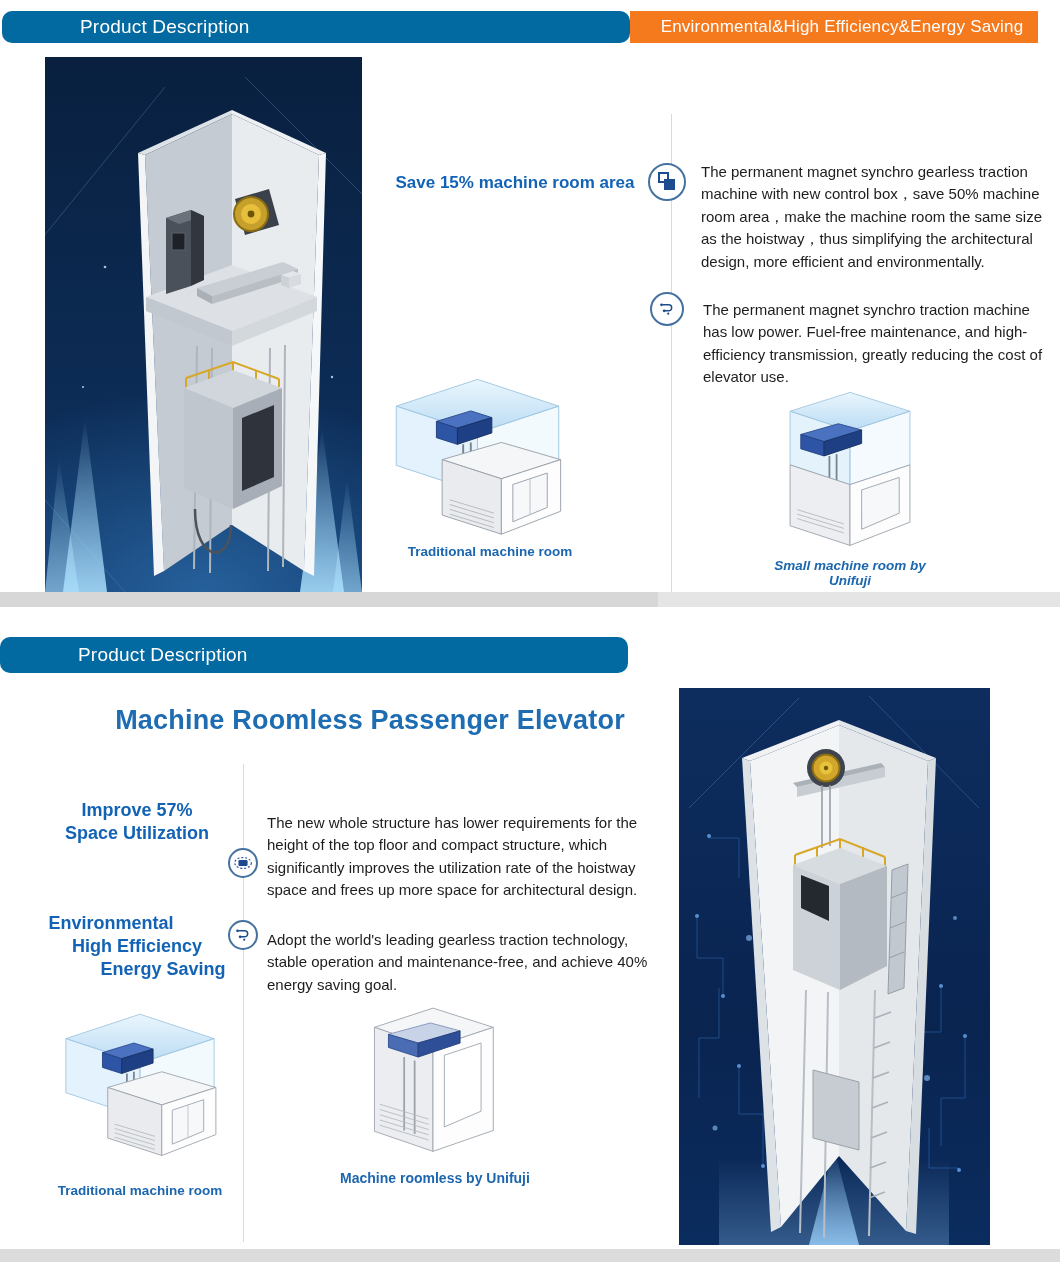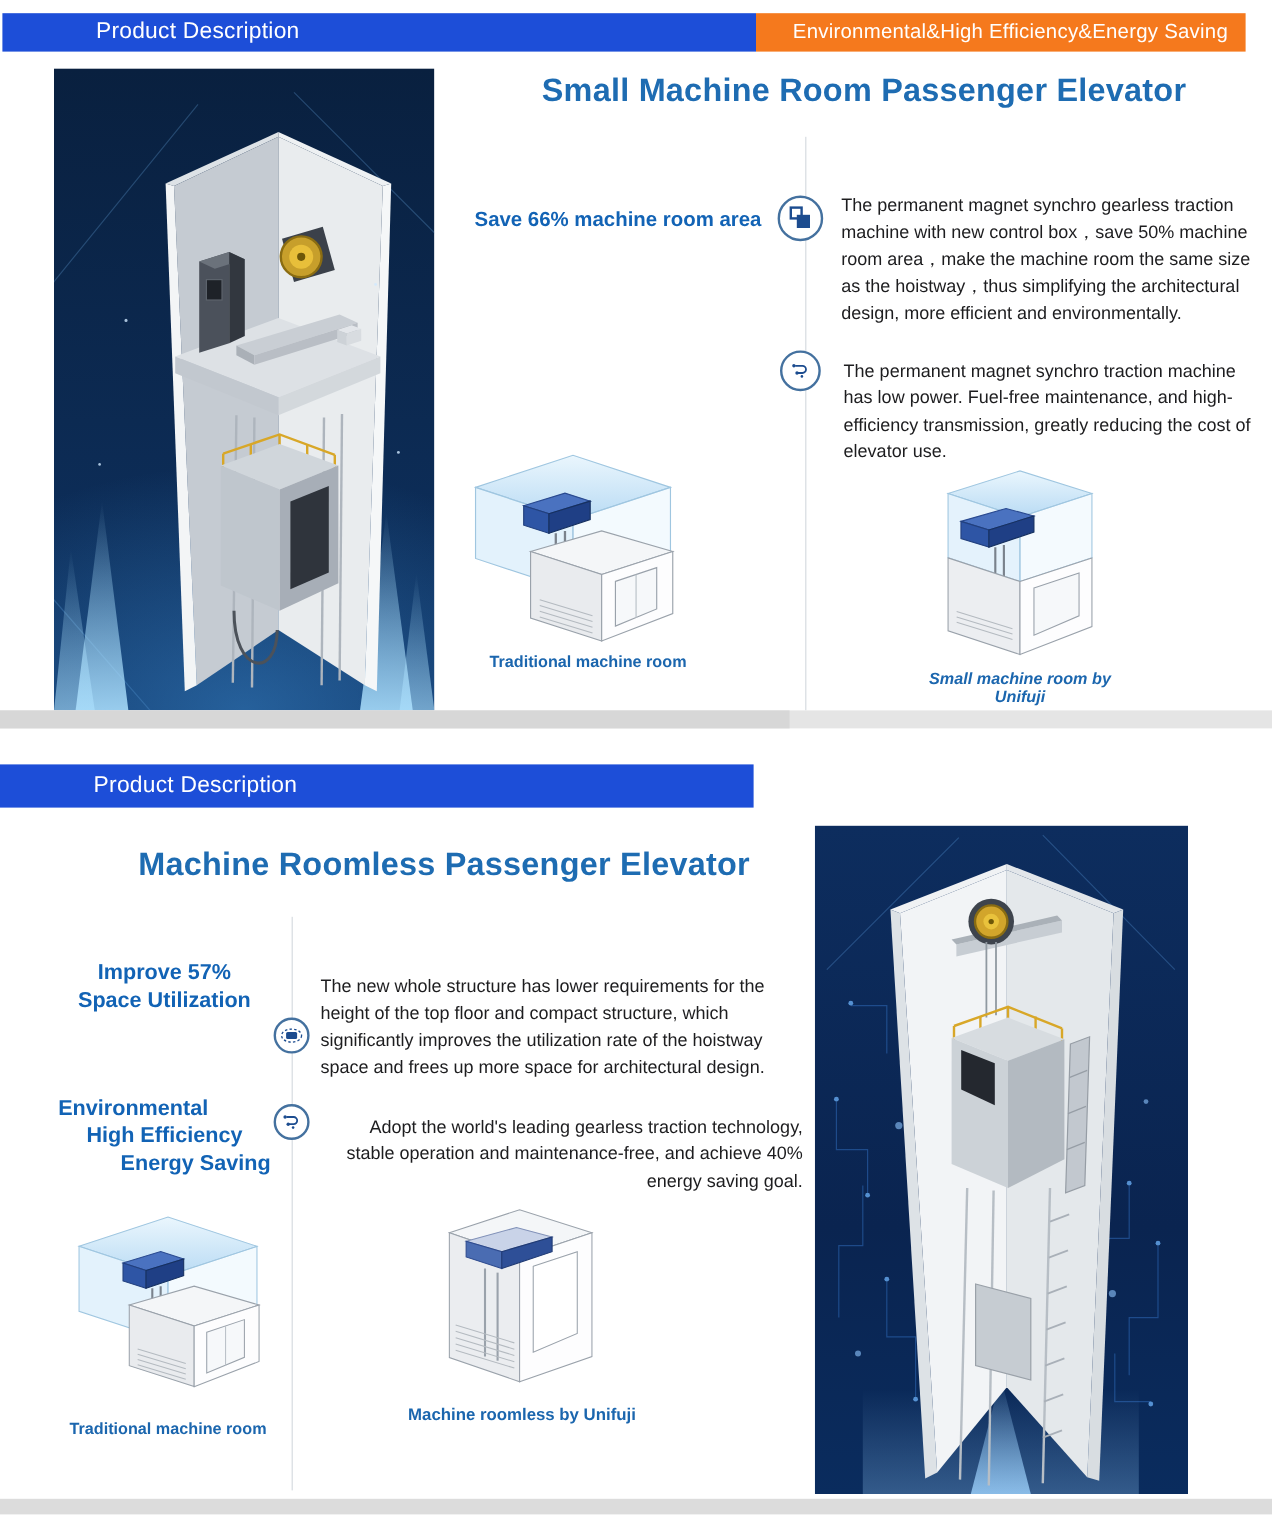--- a/index.html
+++ b/index.html
@@ -4,21 +4,21 @@
 <style>
   * { margin:0; padding:0; box-sizing:border-box; }
   html,body { background:#fff; }
   body { font-family:"Liberation Sans", sans-serif; }
   .page { position:relative; width:1060px; height:1264px; background:#ffffff; overflow:hidden; }
 
   .abs { position:absolute; }
 
   
   .bar { height:32px; display:flex; align-items:center; }
-  .bar-blue { background:#1d4ed8; color:#ffffff; }
+  .bar-blue { background:#0369a1; color:#ffffff;border-radius:10px; }
   .bar-orange { background:#f5791d; color:#ffffff; justify-content:center; }
   .bar-label { font-size:19px; font-weight:400; letter-spacing:.2px; }
   .bar-orange .bar-label { font-size:17px;margin-left:16px; }
 
   .sec-title { text-align:center; font-size:27px; font-weight:bold; color:#1e6cb2; letter-spacing:.2px; }
 
   .divider { width:1px; background:#d6dbe0; }
 
   .feat-label { text-align:center; font-weight:bold; color:#1263b5; font-size:17px; line-height:21px; }
   .feat-label-lg { font-size:18px; line-height:23px; }
@@ -115,21 +115,20 @@
 
 <div class="page">
 
   <div class="abs bar bar-blue" style="left:2px; top:11px; width:628px;">
     <span class="bar-label" style="padding-left:78px;">Product Description</span>
   </div>
   <div class="abs bar bar-orange" style="left:630px; top:11px; width:408px;">
     <span class="bar-label">Environmental&amp;High Efficiency&amp;Energy Saving</span>
   </div>
 
-  <div class="abs sec-title" style="left:400px; top:60px; width:640px;">Small Machine Room Passenger Elevator</div>
 
   <svg class="abs scene" style="left:45px; top:57px;" width="317" height="535" viewBox="0 0 317 535">
     <defs>
       <linearGradient id="lg-bg1" x1="0" y1="0" x2="0" y2="1">
         <stop offset="0" stop-color="#09203f"></stop>
           <stop offset="0.55" stop-color="#0c2a52"></stop>
           <stop offset="1" stop-color="#0d3263"></stop>
       </linearGradient>
       <linearGradient id="lg-beam" x1="0" y1="1" x2="0" y2="0">
         <stop offset="0" stop-color="#aee2ff" stop-opacity="0.85"></stop>
@@ -196,21 +195,21 @@
     <g fill="#cfe8ff" fill-opacity="0.8">
       <circle cx="60" cy="210" r="1.3"></circle>
         <circle cx="268" cy="180" r="1.2"></circle>
       <circle cx="38" cy="330" r="1.1"></circle>
         <circle cx="287" cy="320" r="1.2"></circle>
     </g>
   </svg>
 
   <div class="abs divider" style="left:671px; top:114px; height:478px;"></div>
 
-  <div class="abs feat-label" style="left:382px; top:172px; width:266px;">Save 66% machine room area</div>
+  <div class="abs feat-label" style="left:382px; top:172px; width:266px;">Save 15% machine room area</div>
   <span class="icon-circle ic-38" style="left:648px; top:163px;">
     <span class="cs-wrap">
         <span class="cs-back"></span>
         <span class="cs-front"></span>
       </span>
   </span>
   <div class="abs para" style="left:701px; top:141px; width:352px;">The permanent magnet synchro gearless traction machine with new control box，save 50% machine room area，make the machine room the same size as the hoistway，thus simplifying the architectural design, more efficient and environmentally.</div>
 
   <span class="icon-circle ic-34" style="left:650px; top:292px;">
     <svg width="20" height="20" viewBox="0 0 24 24">
@@ -262,21 +261,21 @@
     <span class="ln sh-r">Energy Saving</span>
   </div>
   <span class="icon-circle ic-30" style="left:228px; top:920px;">
     <svg width="20" height="20" viewBox="0 0 24 24">
       <circle cx="5.5" cy="7" r="1.7" fill="#1c4c8f"></circle>
       <path d="M7.5 7 H14 a3.6 3.6 0 0 1 0 7.2 H10" fill="none" stroke="#1c4c8f" stroke-width="1.8" stroke-linecap="round"></path>
       <circle cx="8.6" cy="14.2" r="1.7" fill="#1c4c8f"></circle>
       <circle cx="13.5" cy="17.6" r="1.3" fill="#1c4c8f"></circle>
     </svg>
   </span>
-  <div class="abs para" style="left:281px; top:909px; width:388px;text-align:right;">Adopt the world's leading gearless traction technology, stable operation and maintenance-free, and achieve 40% energy saving goal.</div>
+  <div class="abs para" style="left:267px; top:909px; width:388px;">Adopt the world's leading gearless traction technology, stable operation and maintenance-free, and achieve 40% energy saving goal.</div>
 
   <svg class="abs scene" style="left:57px; top:1002px;" width="166" height="157" viewBox="0 0 190 180">
       <use href="#sym-traditional"></use>
     </svg>
   <div class="abs caption" style="left:40px; top:1183px; width:200px;">Traditional machine room</div>
 
   <svg class="abs scene" style="left:350px; top:998px;" width="166" height="160" viewBox="0 0 190 180">
       <use href="#sym-roomless"></use>
     </svg>
   <div class="abs caption caption-lg" style="left:335px; top:1170px; width:200px;">Machine roomless by Unifuji</div>

